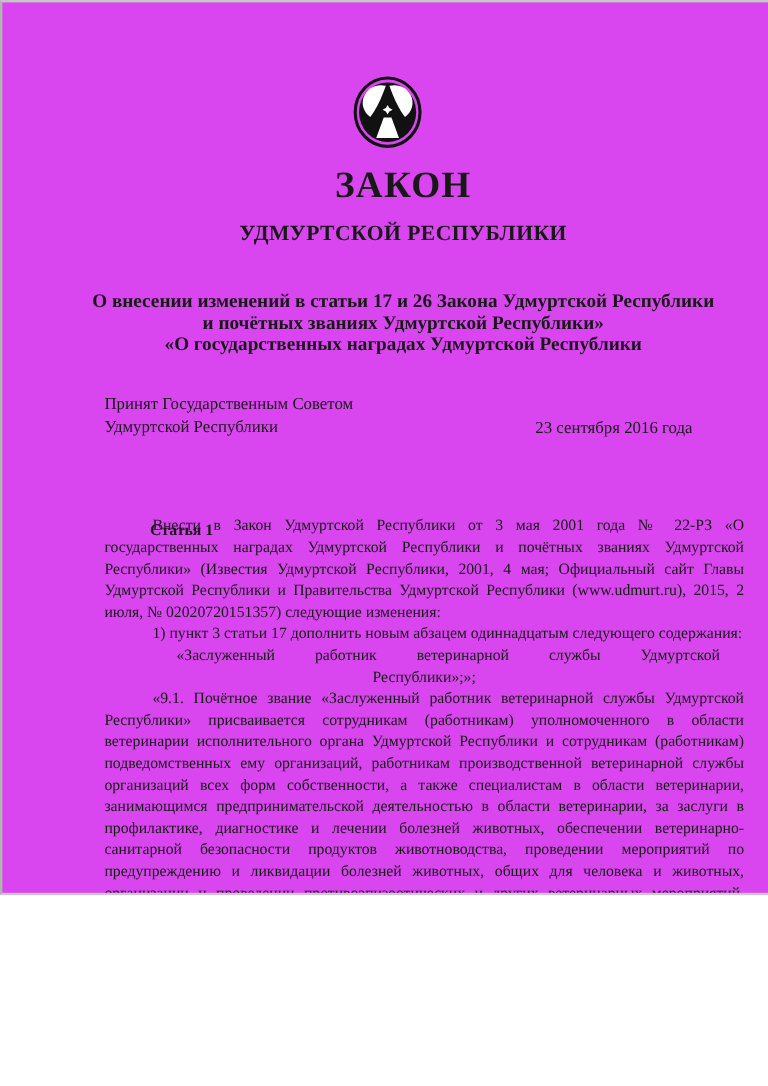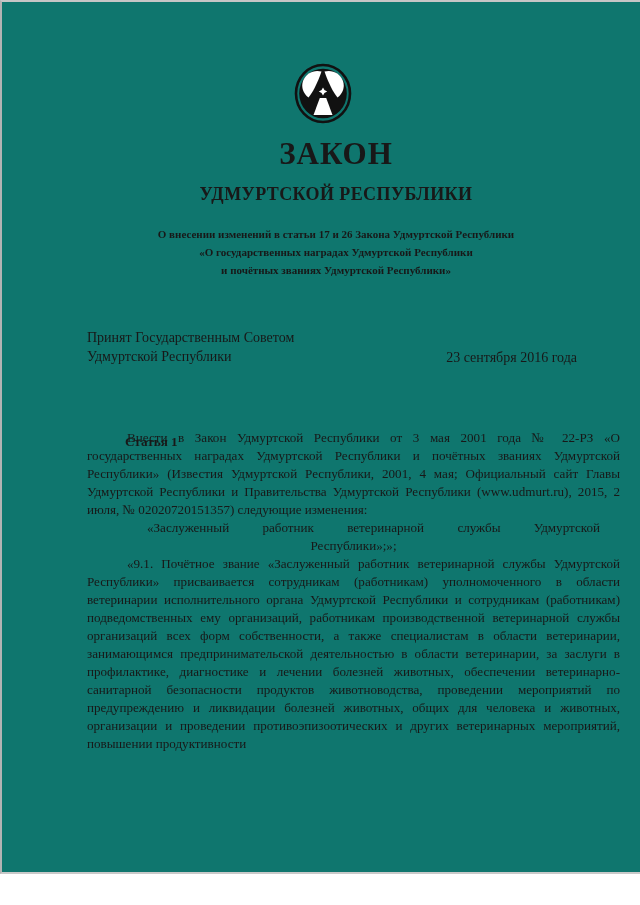--- a/index.html
+++ b/index.html
@@ -1,39 +1,39 @@
 <!DOCTYPE html>
 <html lang="ru"><head>
 <meta charset="utf-8">
 <style>
   html,body{margin:0;padding:0;background:#ffffff;}
   .page{
     position:relative;
-    width:640px;height:874px;
-    background:#0f766e;
+    width:640px;height:746px;
+    background:#d946ef;
     color:#181818;
     font-family:"Liberation Serif","DejaVu Serif",serif;
     box-sizing:border-box;
     border-top:2px solid #c6c6c6;
     border-left:2px solid #b3b3b3;
     border-bottom:2px solid #c9c9c9;
     overflow:hidden;
   }
   .emblem{position:absolute;left:291px;top:60px;width:60px;height:64px;}
   .law-title{
     position:absolute;left:60px;right:30px;top:134px;
     text-align:center;font-size:31px;font-weight:bold;letter-spacing:1px;
   }
   .republic-name{
     position:absolute;left:60px;right:30px;top:182px;
     text-align:center;font-size:18px;font-weight:bold;letter-spacing:.4px;
   }
   .subject{
-    position:absolute;left:60px;right:30px;top:223px;
-    text-align:center;font-size:11px;font-weight:bold;line-height:18px;
+    position:absolute;left:60px;right:30px;top:241px;
+    text-align:center;font-size:16px;font-weight:bold;line-height:18px;
   }
   .subject span{display:block;}
   .adoption{
     position:absolute;left:85px;top:327px;width:533px;height:38px;
     font-size:14px;line-height:18.5px;
   }
   .adoption .left{position:absolute;left:0;top:0;}
   .adoption .left span{display:block;}
   .adoption .date{position:absolute;right:43px;bottom:0;}
   .article-heading{
@@ -67,33 +67,34 @@
 
     <path d="M26.8 36 L33.2 36 L39.5 53 L20.5 53 Z" fill="#fff"></path>
   </svg>
 
   <div class="law-title">ЗАКОН</div>
 
   <div class="republic-name">УДМУРТСКОЙ РЕСПУБЛИКИ</div>
 
   <div class="subject">
     <span>О внесении изменений в статьи 17 и 26 Закона Удмуртской Республики</span>
+    <span>и почётных званиях Удмуртской Республики»</span>
     <span>«О государственных наградах Удмуртской Республики</span>
-    <span>и почётных званиях Удмуртской Республики»</span>
   </div>
 
   <div class="adoption">
     <div class="left">
       <span>Принят Государственным Советом</span>
       <span>Удмуртской Республики</span>
     </div>
     <span class="date">23 сентября 2016 года</span>
   </div>
 
   <div class="article-heading">Статья 1</div>
 
   <div class="law-body">
     <p>Внести в Закон Удмуртской Республики от 3 мая 2001 года № 22-РЗ «О государственных наградах Удмуртской Республики и почётных званиях Удмуртской Республики» (Известия Удмуртской Республики, 2001, 4 мая; Официальный сайт Главы Удмуртской Республики и Правительства Удмуртской Республики (www.udmurt.ru), 2015, 2 июля, № 02020720151357) следующие изменения:</p>
+    <p>1) пункт 3 статьи 17 дополнить новым абзацем одиннадцатым следующего содержания:</p>
     <p class="spread">«Заслуженный работник ветеринарной службы Удмуртской Республики»;»;</p>
     <p>«9.1. Почётное звание «Заслуженный работник ветеринарной службы Удмуртской Республики» присваивается сотрудникам (работникам) уполномоченного в области ветеринарии исполнительного органа Удмуртской Республики и сотрудникам (работникам) подведомственных ему организаций, работникам производственной ветеринарной службы организаций всех форм собственности, а также специалистам в области ветеринарии, занимающимся предпринимательской деятельностью в области ветеринарии, за заслуги в профилактике, диагностике и лечении болезней животных, обеспечении ветеринарно-санитарной безопасности продуктов животноводства, проведении мероприятий по предупреждению и ликвидации болезней животных, общих для человека и животных, организации и проведении противоэпизоотических и других ветеринарных мероприятий, повышении продуктивности</p>
   </div>
 
 </div>
 
 </body></html>

